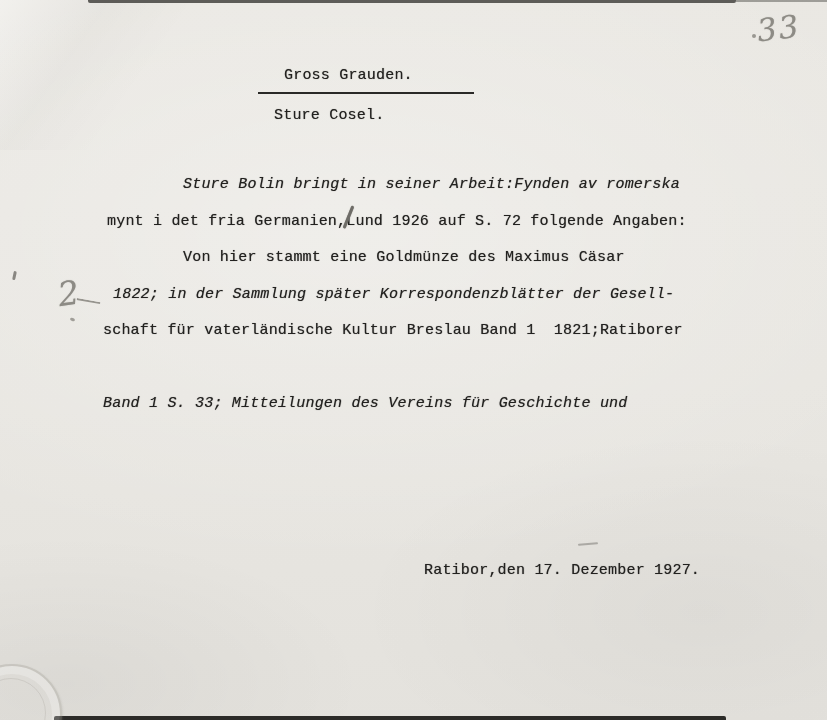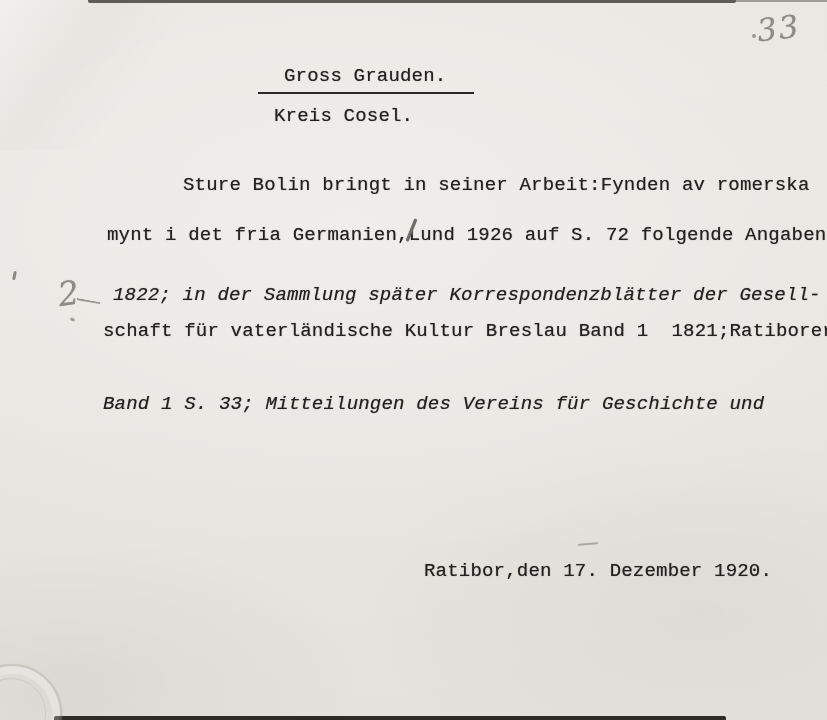--- a/index.html
+++ b/index.html
@@ -12,21 +12,21 @@
     position:relative;width:827px;height:720px;overflow:hidden;
     background:
       radial-gradient(ellipse 900px 480px at 42% 32%, rgba(255,255,255,0.30), rgba(255,255,255,0) 70%),
       radial-gradient(ellipse 500px 260px at 85% 85%, rgba(0,0,0,0.035), rgba(0,0,0,0) 70%),
       radial-gradient(ellipse 400px 200px at 8% 95%, rgba(0,0,0,0.045), rgba(0,0,0,0) 75%),
       linear-gradient(178deg, #eae8e3 0%, #e8e6e1 55%, #e4e2dd 100%);
   }
   
   .tline{
     position:absolute;white-space:pre;
-    font-size:19px;line-height:24px;color:#22211f;
+    font-size:15px;line-height:24px;color:#22211f;
     text-shadow:0 0 1px rgba(34,33,31,0.45), 0.4px 0.4px 0 rgba(34,33,31,0.18);
     letter-spacing:0.2px;
   }
   .title-wrap{
     position:absolute;left:258px;top:64px;width:216px;height:28px;
     border-bottom:2.5px solid #2a2927;
   }
   .title-wrap .tline{position:static;display:inline-block;margin-left:26px;}
   
   .stamp{
@@ -48,21 +48,21 @@
   .margin-swash{position:absolute;left:76px;top:300px;width:24px;height:6px;
     border-top:2px solid #96948e;border-radius:0 0 60% 60%/0 0 100% 100%;
     transform:rotate(10deg);}
   .margin-dot{position:absolute;left:70px;top:318px;width:5px;height:3px;background:#a09e98;
     border-radius:50%;transform:rotate(20deg);}
   .tick{position:absolute;left:13px;top:271px;width:2.5px;height:9px;background:#898782;
     border-radius:2px;transform:rotate(12deg);}
   .pencil-dash{position:absolute;left:578px;top:543px;width:20px;height:2px;
     background:rgba(125,123,118,0.55);transform:rotate(-4deg);border-radius:2px;}
   
-  .marked{position:relative;display:inline-block;margin-top:13px;}
+  .marked{position:relative;display:inline-block;}
   .slash{
     position:absolute;width:2.5px;height:24px;background:#6e6c67;border-radius:2px;
     box-shadow:0 0 1px rgba(110,108,103,0.6);
   }
   .slash-L{left:1px;top:-5px;transform:rotate(22deg);}
   .slash-a{left:3px;top:-6px;transform:rotate(18deg);height:22px;}
   .hw-comma{
     display:inline-block;width:11px;color:#7c7a75;font-family:"DejaVu Serif",serif;
     font-style:italic;transform:translateY(4px);
   }
@@ -95,41 +95,42 @@
   <div class="edge-top"></div>
   <div class="edge-top2"></div>
   <div class="edge-bottom"></div>
 
   <div class="pencil pg-num">33</div>
   <div class="pg-num-dot"></div>
 
   <div class="title-wrap">
     <span class="tline">Gross Grauden.</span>
   </div>
-  <div class="tline" style="left:274px;top:104px;">Kreis Cosel.</div>
+  <div class="tline" style="left:274px;top:104px;">Sture Cosel.</div>
 
-  <div class="tline" style="left:183px;top:173px;">Sture Bolin bringt in seiner Arbeit:Fynden av romerska</div>
+  <div class="tline" style="left:183px;top:173px;font-style:italic;">Sture Bolin bringt in seiner Arbeit:Fynden av romerska</div>
 
   <div class="tline" style="left:107px;top:210px;"><span>mynt i det fria Germanien,</span><span class="marked"><span>Lund</span><span class="slash slash-L"></span></span><span> 1926 auf S. 72 folgende Angaben:</span></div>
 
+  <div class="tline" style="left:183px;top:246px;">Von hier stammt eine Goldmünze des Maximus Cäsar</div>
 
   <div class="pencil margin-num">2</div>
   <div class="margin-swash"></div>
   <div class="margin-dot"></div>
   <div class="tick"></div>
 
   <div class="tline" style="left:113px;top:283px;font-style:italic;">1822; in der Sammlung später Korrespondenzblätter der Gesell-</div>
 
   <div class="tline" style="left:103px;top:319px;">schaft für vaterländische Kultur Breslau Band 1  1821;Ratiborer</div>
 
 
   <div class="tline" style="left:103px;top:392px;font-style:italic;">Band 1 S. 33; Mitteilungen des Vereins für Geschichte und</div>
 
 
 
   <div class="pencil-dash"></div>
 
-  <div class="tline" style="left:424px;top:559px;">Ratibor,den 17. Dezember 1920.</div>
+  <div class="tline" style="left:424px;top:559px;">Ratibor,den 17. Dezember 1927.</div>
 
   <div class="seal"></div>
   <div class="seal-inner"></div>
 
 </div>
 
 </body></html>

